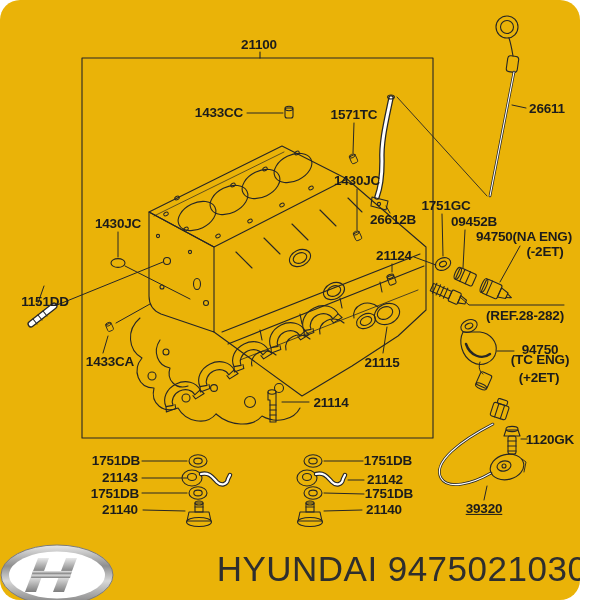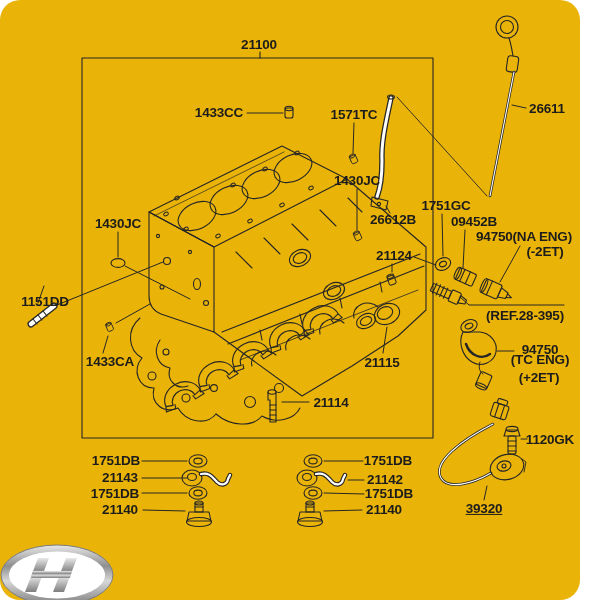--- a/index.html
+++ b/index.html
@@ -326,32 +326,35 @@
       <div class="part-label" style="left: 547px; top: 109px;">26611</div>
       <div class="part-label" style="left: 357px; top: 181px;">1430JC</div>
       <div class="part-label" style="left: 393px; top: 220px;">26612B</div>
       <div class="part-label" style="left: 446px; top: 206px;">1751GC</div>
       <div class="part-label" style="left: 474px; top: 222px;">09452B</div>
       <div class="part-label" style="left: 524px; top: 237px;">94750(NA ENG)</div>
       <div class="part-label" style="left: 545px; top: 252px;">(-2ET)</div>
       <div class="part-label" style="left: 118px; top: 224px;">1430JC</div>
       <div class="part-label" style="left: 45px; top: 278px; margin-top: 24px;">1151DD</div>
       <div class="part-label" style="left: 394px; top: 256px;">21124</div>
-      <div class="part-label" style="left: 525px; top: 316px;">(REF.28-395)</div>
+      <div class="part-label" style="left: 525px; top: 316px;">(REF.28-282)</div>
       <div class="part-label" style="left: 382px; top: 363px;">21115</div>
       <div class="part-label" style="left: 540px; top: 350px; text-align: right;">94750</div>
       <div class="part-label" style="left: 540px; top: 360px;">(TC ENG)</div>
       <div class="part-label" style="left: 539px; top: 378px;">(+2ET)</div>
       <div class="part-label" style="left: 110px; top: 362px;">1433CA</div>
       <div class="part-label" style="left: 331px; top: 403px;">21114</div>
       <div class="part-label" style="left: 550px; top: 440px;">1120GK</div>
       <div class="part-label" style="left: 484px; top: 509px; text-decoration: underline;">39320</div>
       <div class="part-label" style="left: 116px; top: 461px;">1751DB</div>
       <div class="part-label" style="left: 120px; top: 478px;">21143</div>
       <div class="part-label" style="left: 115px; top: 494px;">1751DB</div>
       <div class="part-label" style="left: 120px; top: 510px;">21140</div>
       <div class="part-label" style="left: 388px; top: 461px;">1751DB</div>
       <div class="part-label" style="left: 385px; top: 480px;">21142</div>
       <div class="part-label" style="left: 389px; top: 494px;">1751DB</div>
       <div class="part-label" style="left: 384px; top: 510px;">21140</div>
     </div>
 
+  <div class="footer-text">
+    <span>HYUNDAI</span><span class="num">9475021030</span>
+  </div>
 </div>
 
 </body></html>

